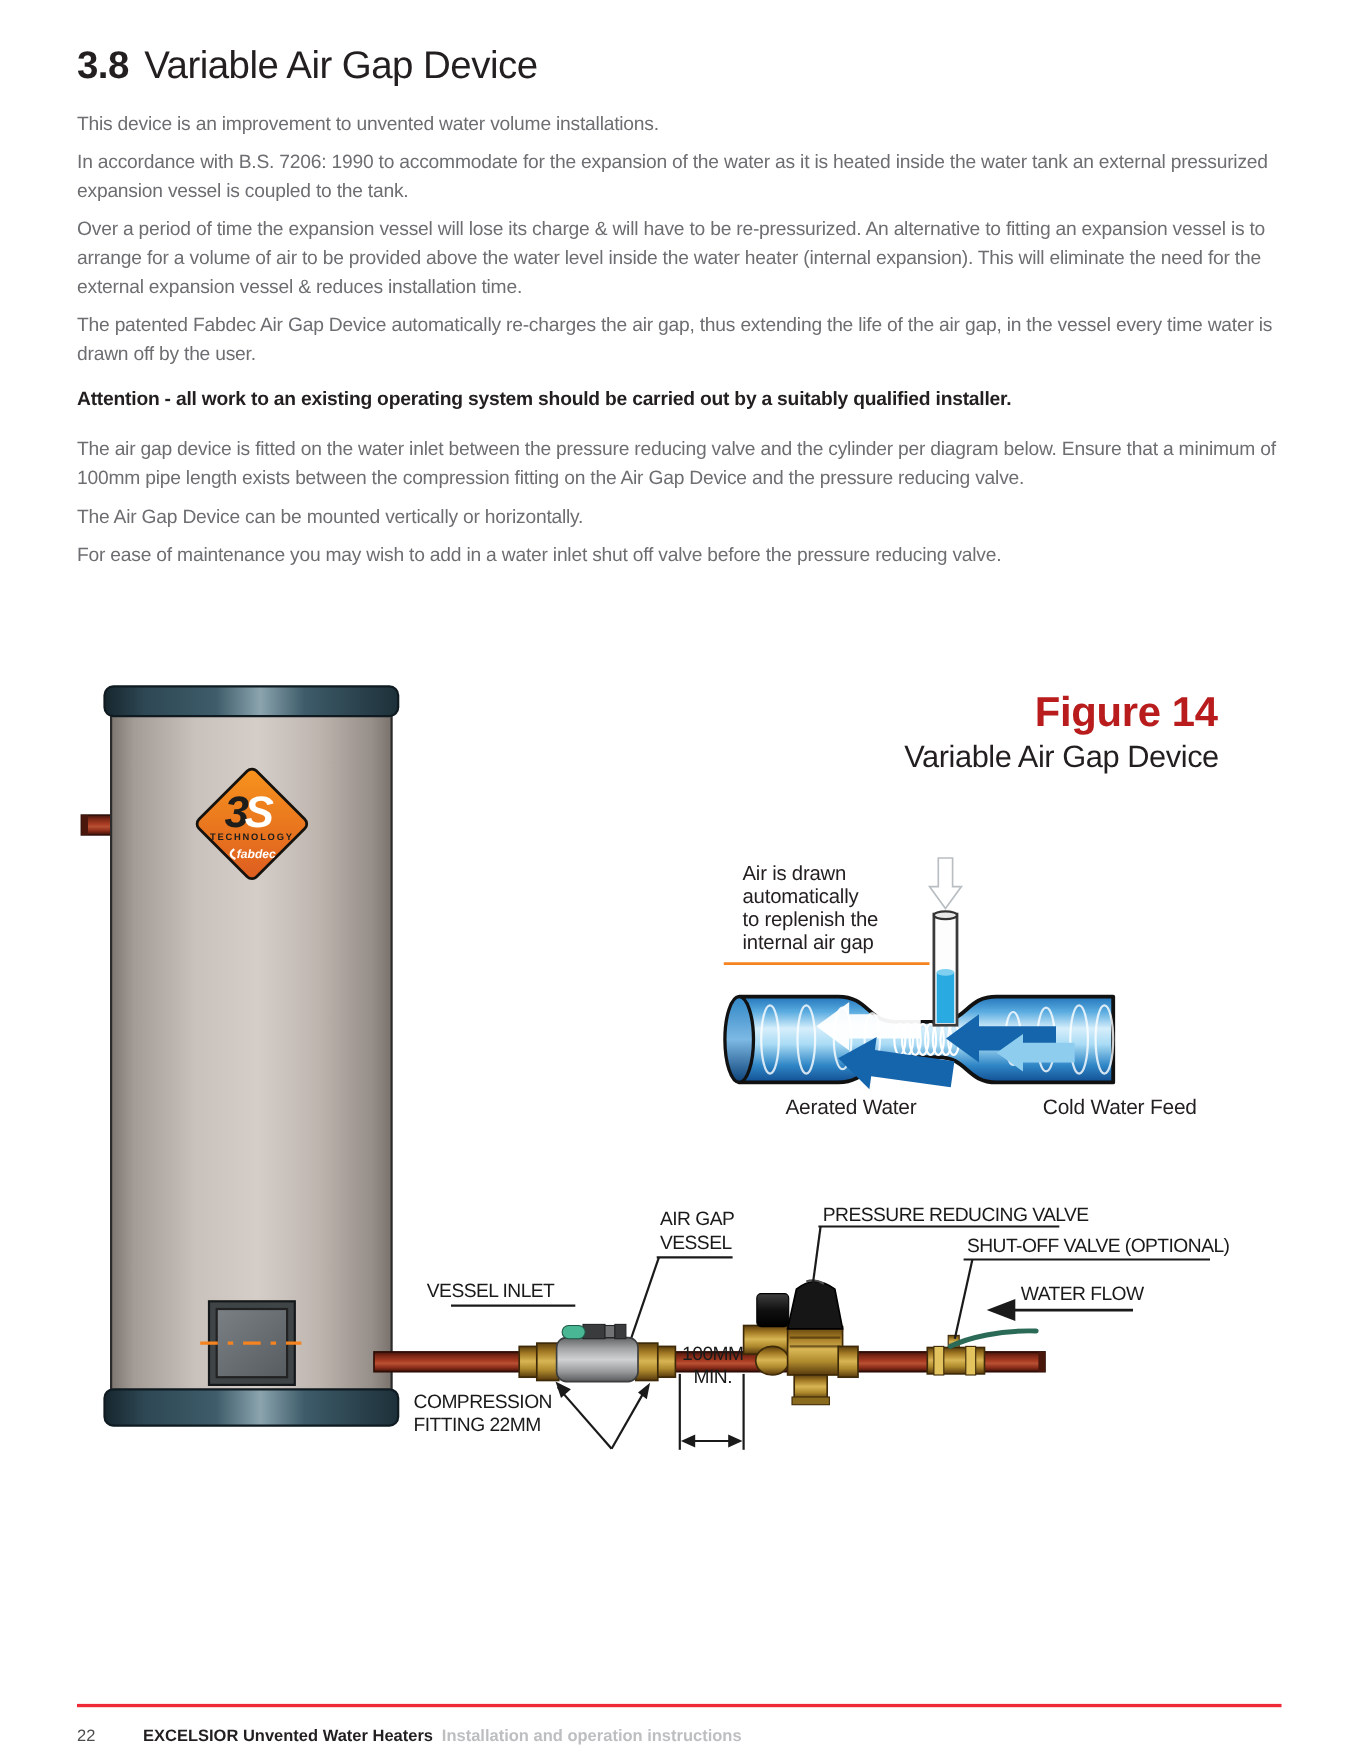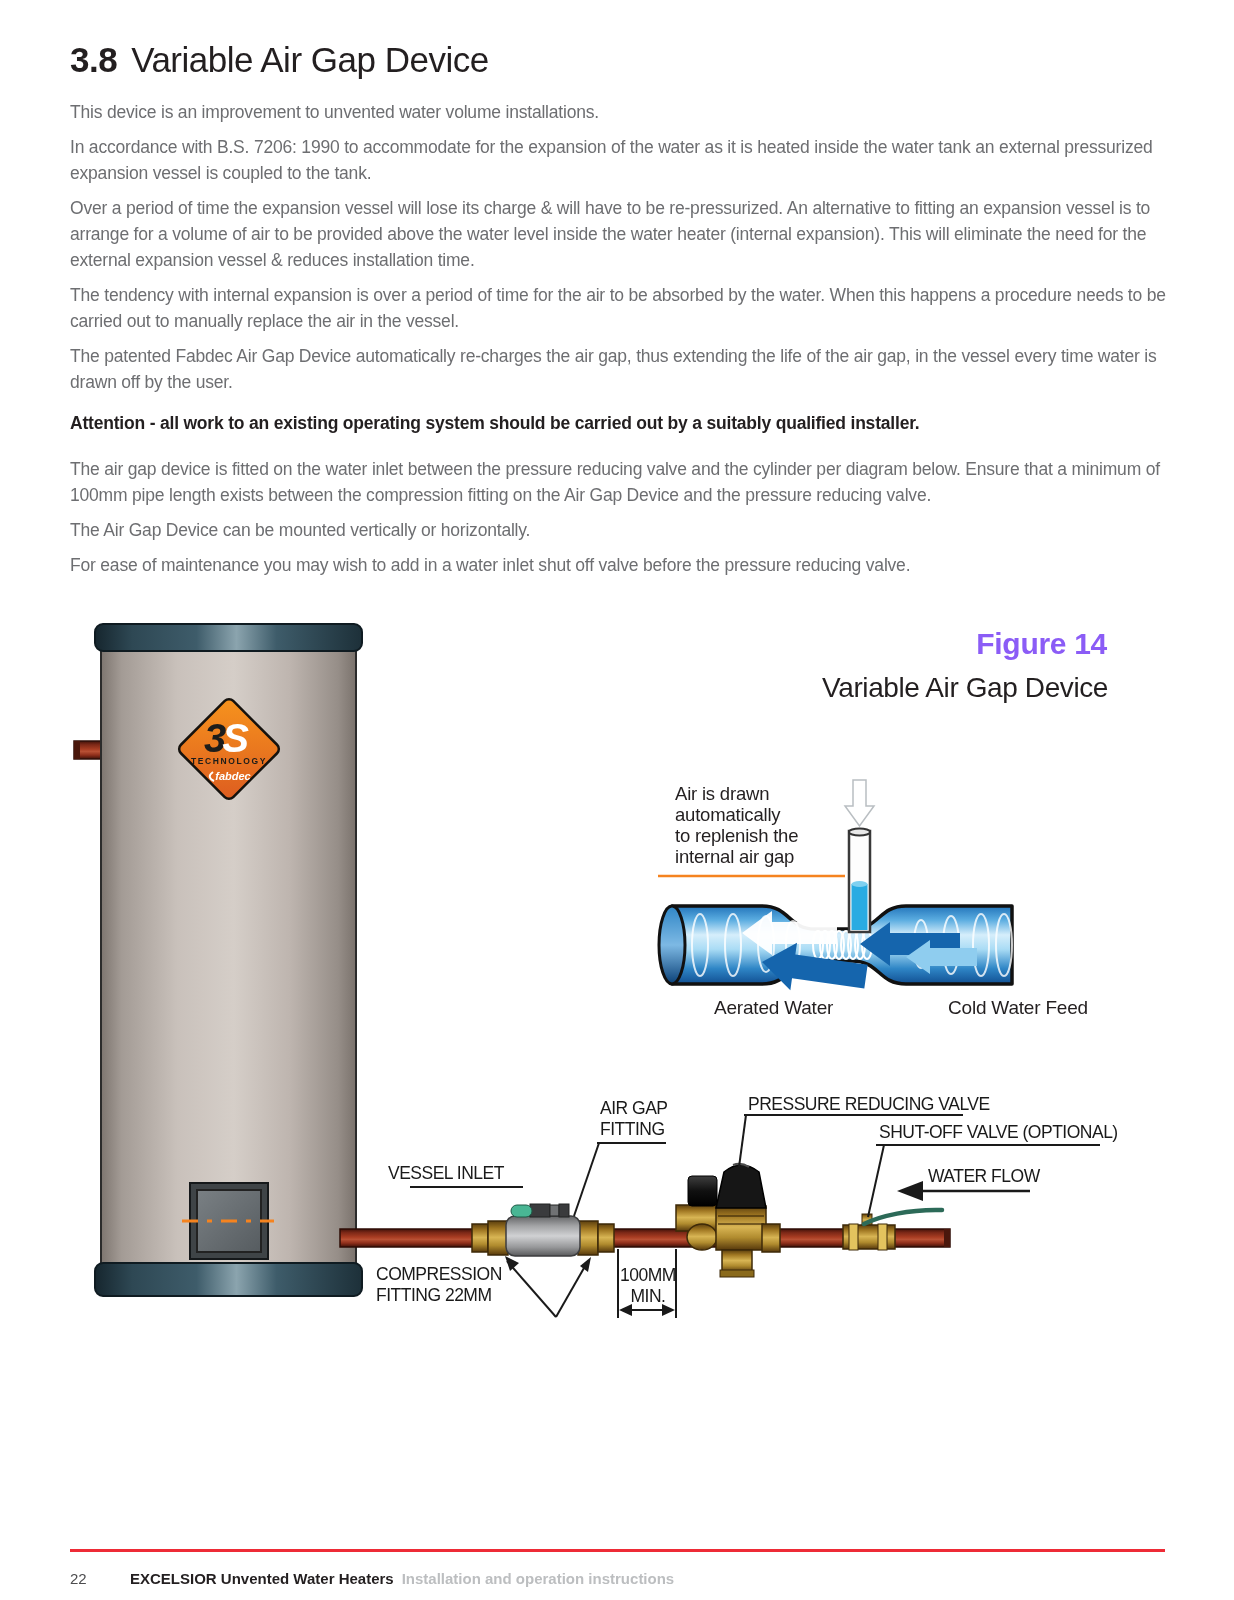--- a/index.html
+++ b/index.html
@@ -6,56 +6,55 @@
   body{width:1234px;height:1600px;position:relative;font-family:"Liberation Sans",sans-serif;color:#231f20;overflow:hidden;}
   .abs{position:absolute;}
   
   .sec-heading{left:70px;top:40px;font-size:35px;letter-spacing:-0.5px;white-space:nowrap;}
   .sec-heading .num{font-weight:bold;margin-right:14px;}
   
   .copy{left:70px;top:99px;width:1100px;}
   .copy p{margin:0 0 9px 0;font-size:17.5px;line-height:26px;color:#6d6e71;letter-spacing:-0.2px;}
   .copy p.attention{color:#231f20;font-weight:bold;margin:15px 0 20px 0;}
   
-  .fig-label{right:127px;top:627px;font-size:30px;font-weight:bold;color:#8b5cf6;text-align:left;letter-spacing:-0.3px;}
+  .fig-label{right:127px;top:627px;font-size:38px;font-weight:bold;color:#b91c1c;text-align:left;letter-spacing:-0.3px;}
   .fig-title{right:126px;top:672px;font-size:28px;text-align:right;letter-spacing:-0.4px;}
   
   .note{left:675px;top:783px;font-size:18.5px;line-height:21px;white-space:pre-line;letter-spacing:-0.2px;}
   .cap{font-size:19px;letter-spacing:-0.2px;margin-left:36px;}
   .cap-left{left:678px;top:997px;}
   .cap-right{left:912px;top:997px;}
   
   .dlab{font-size:17.5px;letter-spacing:-0.5px;color:#1a1a1a;white-space:pre-line;line-height:21px;}
   .lab-agd{left:600px;top:1098px;}
   .lab-prv{left:748px;top:1094px;}
   .lab-sov{left:879px;top:1122px;}
   .lab-wf{left:928px;top:1166px;}
   .lab-vi{left:388px;top:1163px;}
   .lab-cf{left:376px;top:1264px;}
-  .lab-mm{left:620px;top:1265px;width:56px;text-align:center;}
+  .lab-mm{left:620px;top:1220px;width:56px;text-align:center;}
   
   .footer-rule{left:70px;top:1549px;width:1095px;height:3px;background:#ee2b36;}
   .footer{left:70px;top:1570px;width:1095px;font-size:15px;display:flex;align-items:flex-start;}
   .footer .pg{color:#4d4d4f;width:60px;}
   .footer .prod{font-weight:bold;color:#231f20;margin-right:8px;}
   .footer .sub{font-weight:bold;color:#bcbec0;}
   svg{position:absolute;left:0;top:0;}
 </style>
 </head>
 <body>
 
 <div class="abs sec-heading">
   <span class="num">3.8</span><span>Variable Air Gap Device</span>
 </div>
 
 <div class="abs copy">
   <p>This device is an improvement to unvented water volume installations.</p>
   <p>In accordance with B.S. 7206: 1990 to accommodate for the expansion of the water as it is heated inside the water tank an external pressurized expansion vessel is coupled to the tank.</p>
   <p>Over a period of time the expansion vessel will lose its charge &amp; will have to be re-pressurized. An alternative to fitting an expansion vessel is to arrange for a volume of air to be provided above the water level inside the water heater (internal expansion). This will eliminate the need for the external expansion vessel &amp; reduces installation time.</p>
-  <p>The tendency with internal expansion is over a period of time for the air to be absorbed by the water. When this happens a procedure needs to be carried out to manually replace the air in the vessel.</p>
   <p>The patented Fabdec Air Gap Device automatically re-charges the air gap, thus extending the life of the air gap, in the vessel every time water is drawn off by the user.</p>
   <p class="attention">Attention - all work to an existing operating system should be carried out by a suitably qualified installer.</p>
   <p>The air gap device is fitted on the water inlet between the pressure reducing valve and the cylinder per diagram below. Ensure that a minimum of 100mm pipe length exists between the compression fitting on the Air Gap Device and the pressure reducing valve.</p>
   <p>The Air Gap Device can be mounted vertically or horizontally.</p>
   <p>For ease of maintenance you may wish to add in a water inlet shut off valve before the pressure reducing valve.</p>
 </div>
 
 <div class="abs fig-label">Figure 14</div>
 <div class="abs fig-title">Variable Air Gap Device</div>
 
@@ -263,21 +262,21 @@
 </svg>
 
 <div class="abs note">Air is drawn
 automatically
 to replenish the
 internal air gap</div>
 <div class="abs cap cap-left">Aerated Water</div>
 <div class="abs cap cap-right">Cold Water Feed</div>
 
 <div class="abs dlab lab-agd">AIR GAP
-FITTING</div>
+VESSEL</div>
 <div class="abs dlab lab-prv">PRESSURE REDUCING VALVE</div>
 <div class="abs dlab lab-sov">SHUT-OFF VALVE (OPTIONAL)</div>
 <div class="abs dlab lab-wf">WATER FLOW</div>
 <div class="abs dlab lab-vi">VESSEL INLET</div>
 <div class="abs dlab lab-cf">COMPRESSION
 FITTING 22MM</div>
 <div class="abs dlab lab-mm">100MM
 MIN.</div>
 
 <div class="abs footer-rule"></div>

